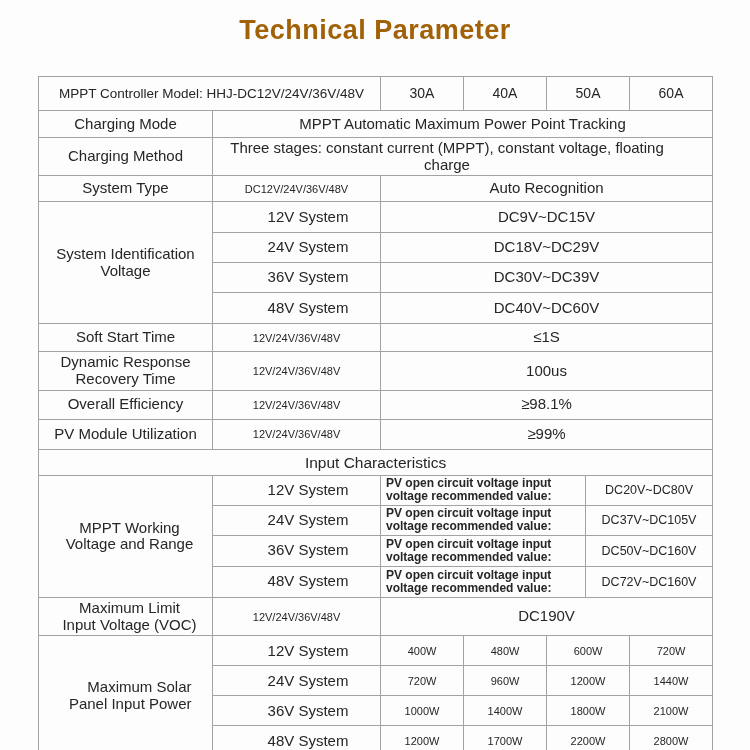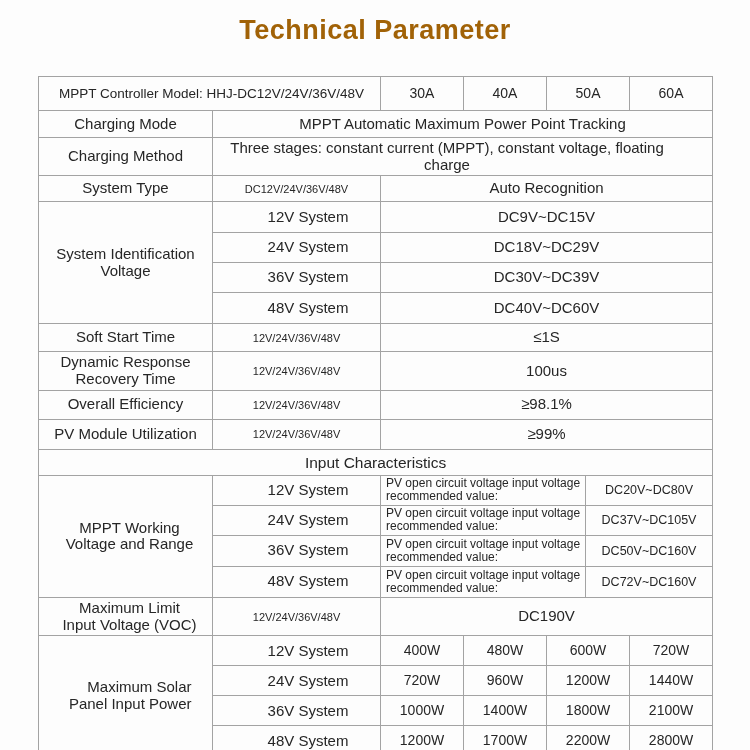--- a/index.html
+++ b/index.html
@@ -35,23 +35,23 @@
     line-height: 1.12;
     padding: 2px 5px;
     overflow: hidden;
   }
   td.model { font-size: 13.5px; text-align: center; padding-left: 9px; }
   td.amp   { font-size: 14px; }
   td.rng   { font-size: 11px; }
   td.sys   { font-size: 15px; padding-left: 28px; }
   td.val   { font-size: 15px; }
   td.sec   { font-size: 15.5px; }
-  td.note  { font-size: 12px; text-align: left; padding: 1px 0 1px 5px; line-height: 1.08; }
+  td.note  { font-size: 12px; text-align: left; padding: 1px 0 1px 5px; line-height: 1.08; font-weight: bold; }
   td.mval  { font-size: 12.5px; padding: 7px 2px; }
-  td.pw    { font-size: 14px; margin-left: 24px; }
+  td.pw    { font-size: 11px; margin-left: 24px; }
   td.leftcell { text-align: left; padding-left: 8px; }
   .w135 { display: inline-block; max-width: 138px; margin-left: 8px; }
   .w130 { display: inline-block; max-width: 132px; text-align: right; }
   .w450 { display: inline-block; max-width: 452px; text-align: center; line-height: 1.1; }
 </style>
 </head>
 <body>
 
 <div class="page-title">Technical Parameter</div>
 

